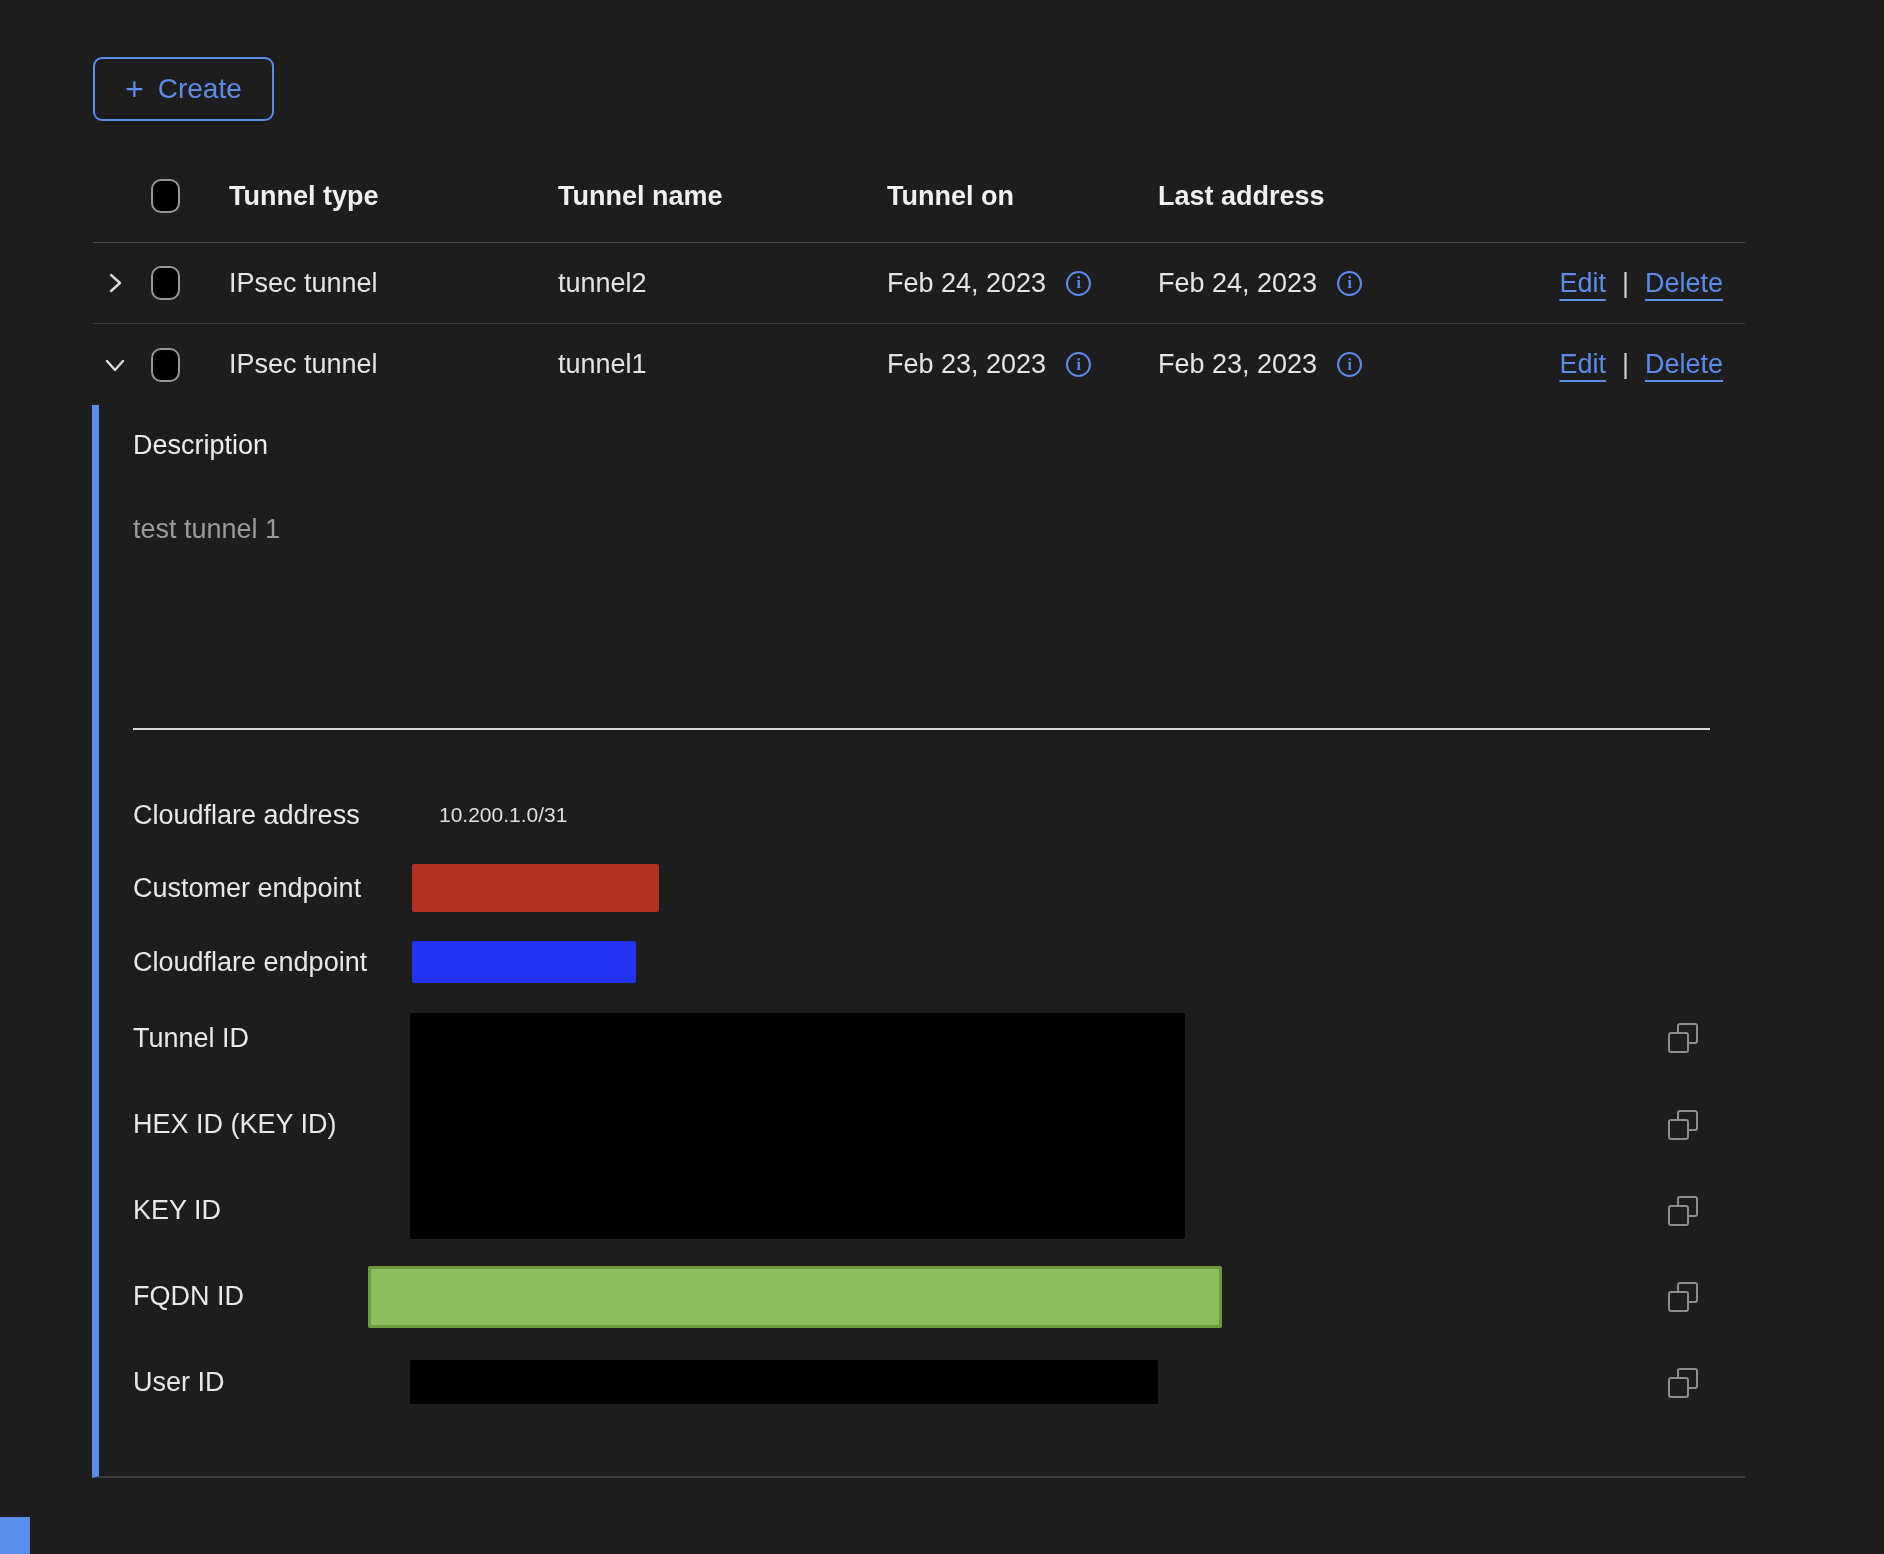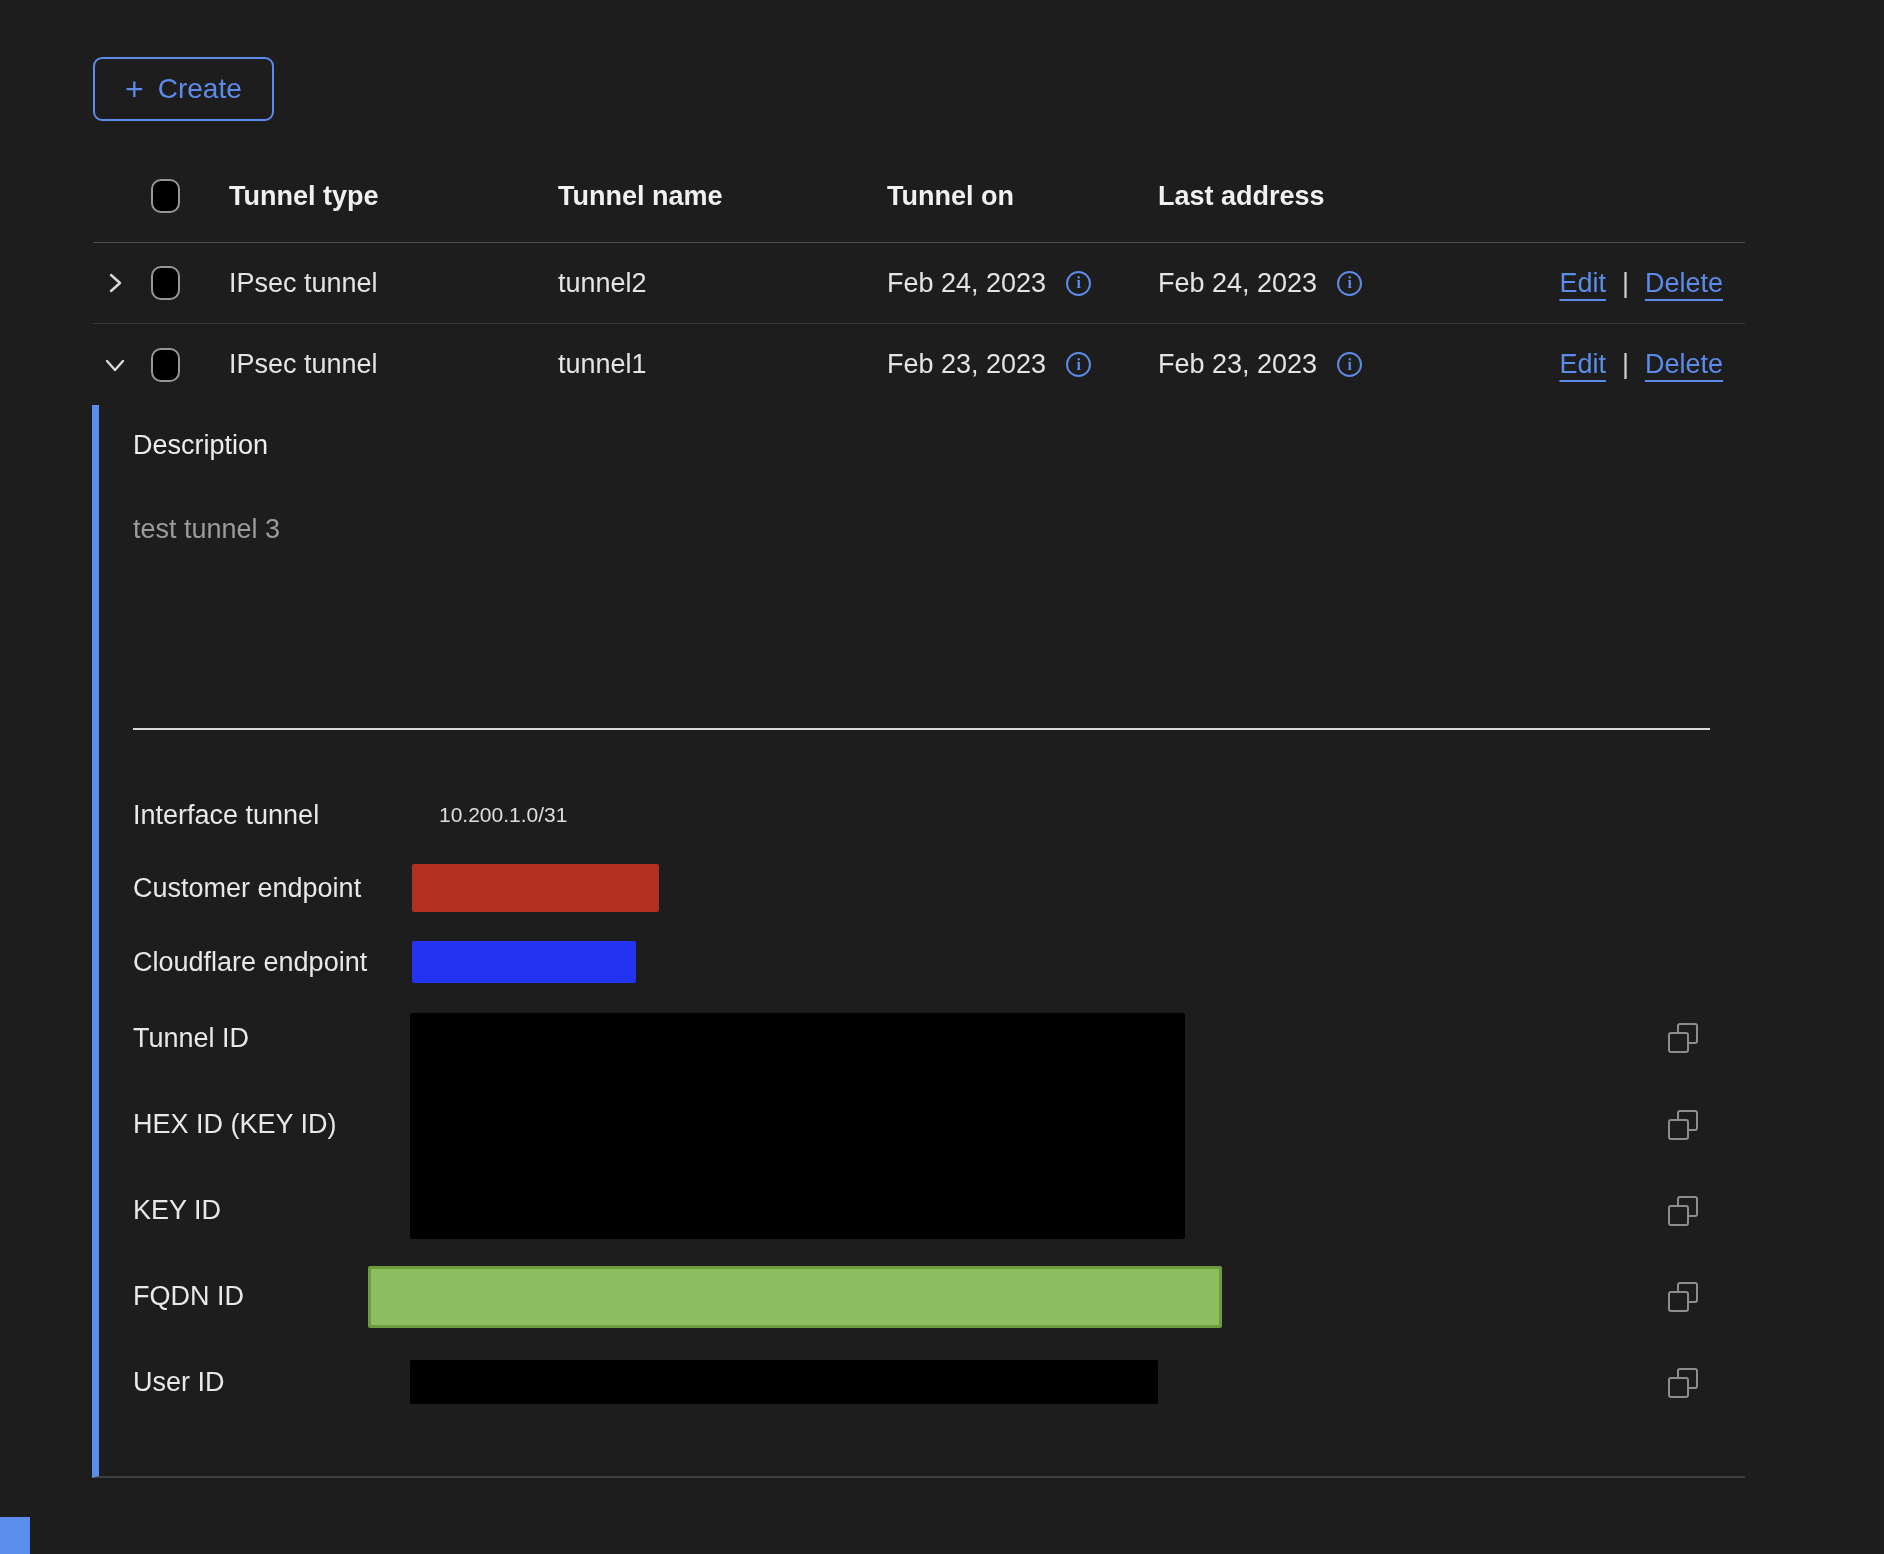--- a/index.html
+++ b/index.html
@@ -194,26 +194,26 @@
       <span class="pipe">|</span>
       <span class="link">Delete</span>
     </div>
   </div>
 </div>
 
 
 <div class="panel">
 
   <div class="abs desc-label">Description</div>
-  <div class="abs desc-value">test tunnel 3</div>
+  <div class="abs desc-value">test tunnel 1</div>
 
 
   <div class="abs panel-divider"></div>
 
-  <div class="abs fld-label" style="top:394px">Interface tunnel</div>
+  <div class="abs fld-label" style="top:394px">Cloudflare address</div>
   <div class="abs fld-value" style="left:340px; top:394px">10.200.1.0/31</div>
 
   <div class="abs fld-label" style="top:467px">Customer endpoint</div>
   <div class="abs redact redact-red"></div>
 
   <div class="abs fld-label" style="top:541px">Cloudflare endpoint</div>
   <div class="abs redact redact-blue"></div>
 
   <div class="abs fld-label" style="top:617px">Tunnel ID</div>
   <div class="abs fld-label" style="top:703px">HEX ID (KEY ID)</div>

